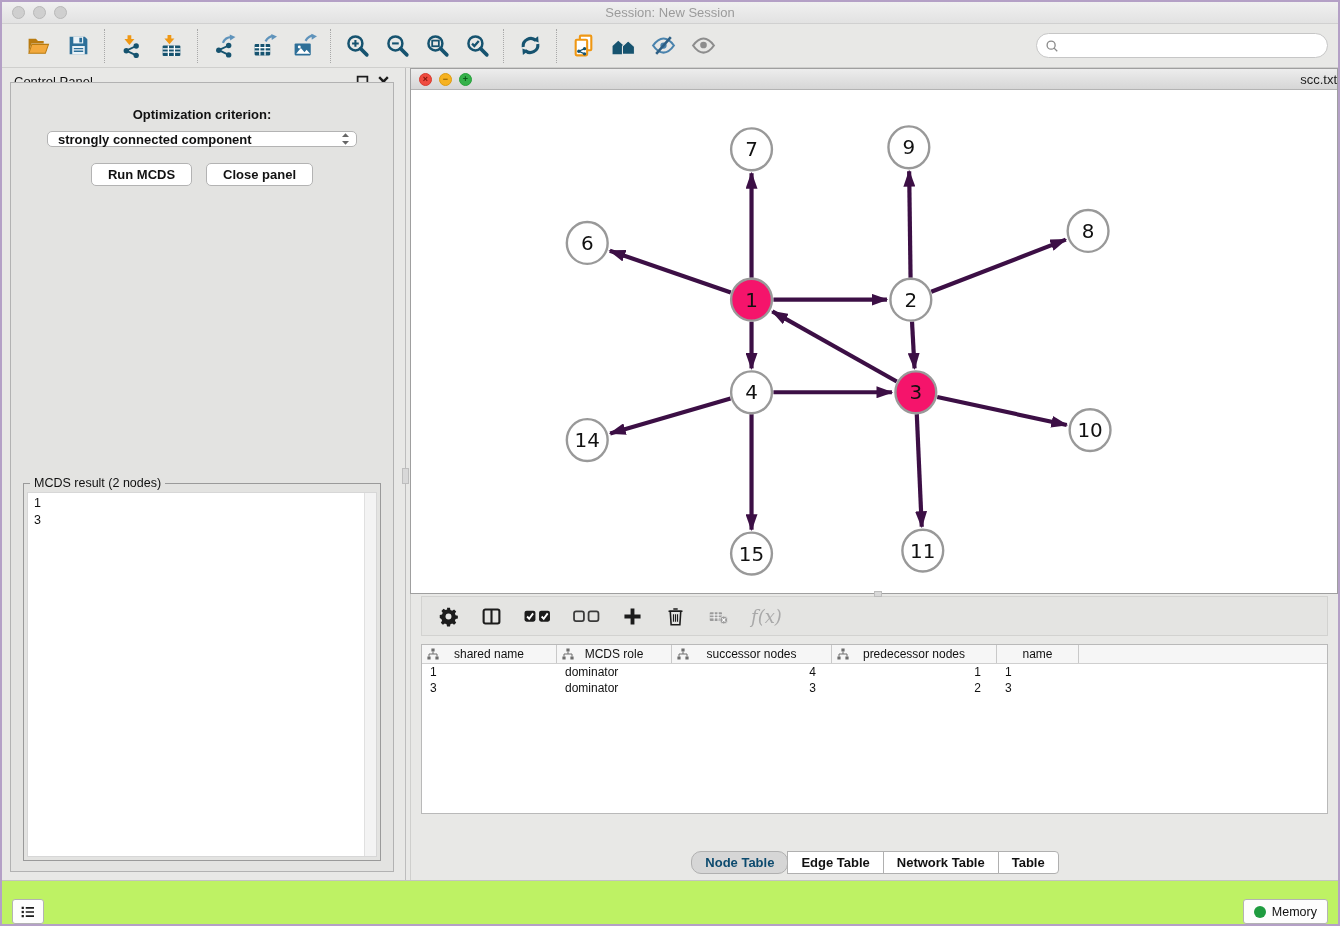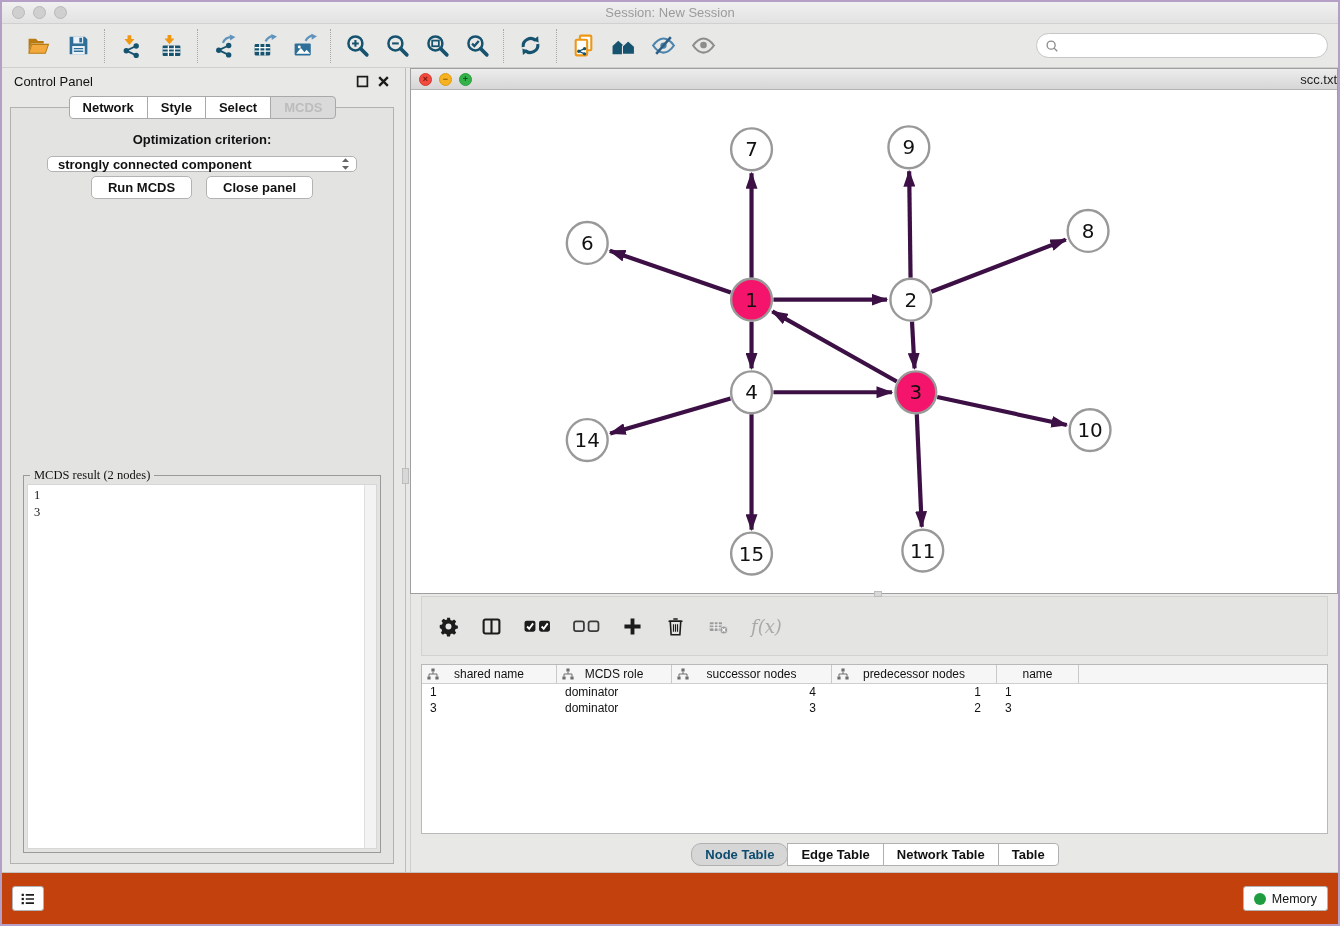--- a/index.html
+++ b/index.html
@@ -39,24 +39,24 @@
   .cp-tab { font-size:13px; font-weight:600; color:#111; background:#fff; border:1px solid #a9a9a9; padding:3px 13px; margin-right:-1px; cursor:pointer; }
   .cp-tab:first-child { border-radius:4px 0 0 4px; }
   .cp-tab:last-child { border-radius:0 4px 4px 0; }
   .cp-tab.sel-disabled { background:#dadada; color:#bcbcbc; }
 
   .cp-body { flex:1; margin:-12px 8px 8px 8px; border:1px solid #b2b2b2; background:#e3e3e1; padding:24px 12px 10px 12px; display:flex; flex-direction:column; min-height:0; }
   .opt-label { text-align:center; font-size:13px; font-weight:600; color:#111; margin-bottom:9px; }
   .dropdown { height:16px; margin:0 24px; background:#fff; border:1px solid #b3b3b3; border-radius:5px; display:flex; align-items:center; padding:0 6px 0 10px; cursor:pointer; }
   .dropdown .dd-text { flex:1; font-size:13px; font-weight:600; color:#111; }
   .dropdown svg { width:9px; height:14px; }
-  .cp-buttons { display:flex; justify-content:center; gap:14px; margin-top:4px; }
+  .cp-buttons { display:flex; justify-content:center; gap:14px; margin-top:16px; }
   .btn { font-size:13px; font-weight:600; color:#111; background:#fff; border:1px solid #b3b3b3; border-radius:5px; padding:3px 16px; cursor:pointer; }
   .cp-spacer { flex:1; }
-  .result-group { border:1px solid #9a9a9a; position:relative; padding:8px 3px 3px 3px; height:378px; display:flex;font-family:Liberation Serif, serif; }
+  .result-group { border:1px solid #9a9a9a; position:relative; padding:8px 3px 3px 3px; height:378px; display:flex; }
   .result-legend { position:absolute; top:-8px; left:6px; background:#e3e3e1; padding:0 4px; font-size:12.5px; color:#111; }
   .result-area { flex:1; background:#fff; border:1px solid #d7d7d7; display:flex; }
   .result-lines { flex:1; padding:2px 6px; font-size:12.5px; color:#111; line-height:17px; }
   .result-scroll { width:12px; background:#f3f3f3; border-left:1px solid #e0e0e0; }
 
   
   .vsplit { width:8px; flex:0 0 auto; background:#e8e8e6; position:relative; }
   .vsplit .line { position:absolute; left:3px; top:0; bottom:0; width:1px; background:#bdbdbd; }
   .vsplit .grip { position:absolute; left:0; top:400px; width:7px; height:16px; background:#d8d8d8; border:1px solid #bdbdbd; }
 
@@ -71,21 +71,21 @@
   .nlight.red { background:#ef4b3f; color:#7d120b; border:1px solid #d63a2e; }
   .nlight.yellow { background:#f6b221; color:#8a5d00; border:1px solid #dd9c12; }
   .nlight.green { background:#35b14a; color:#0c5a1a; border:1px solid #27a03b; }
   .net-title { width:100%; text-align:right; font-size:13px; color:#222; }
   .net-canvas { flex:1; background:#fff; position:relative; }
   .net-canvas svg.graph { width:100%; height:100%; display:block; }
   .net-grip { position:absolute; bottom:-4px; left:50%; width:8px; height:6px; background:#d8d8d8; border:1px solid #bdbdbd; }
 
   
   .tpanel { flex:1; background:#e8e8e6; display:flex; flex-direction:column; min-height:0; border-left:1px solid #cfcfcd; }
-  .tp-toolbar { height:60px; background:#e4e4e2; border:1px solid #d2d2d0; margin:2px 10px 0 10px; display:flex; align-items:center; gap:22px; padding:0 16px; flex:0 0 auto; }
+  .tp-toolbar { height:40px; background:#e4e4e2; border:1px solid #d2d2d0; margin:2px 10px 0 10px; display:flex; align-items:center; gap:22px; padding:0 16px; flex:0 0 auto; }
   .tp-btn { background:none; border:none; display:flex; align-items:center; cursor:pointer; height:30px; }
   .tp-btn svg { height:21px; }
   .tp-btn.wide svg { width:27px; }
   .tp-btn .fx { font-family:"DejaVu Serif","Liberation Serif",serif; font-style:italic; font-size:18px; color:#a9a9a9; }
   .tp-btn[data-disabled="true"] { cursor:default; }
 
   .ttable { margin:8px 10px 0 10px; background:#fff; border:1px solid #b9b9b9; height:170px; flex:0 0 auto; overflow:hidden; }
   .t-headrow { display:flex; height:19px; background:#f6f6f6; border-bottom:1px solid #cfcfcf; }
   .t-hcell { display:flex; align-items:center; justify-content:center; gap:8px; font-size:12px; color:#111; border-right:1px solid #c9c9c9; position:relative; }
   .t-hcell svg { width:12px; height:12px; position:absolute; left:5px; }
@@ -93,21 +93,21 @@
   .t-cell { font-size:12px; color:#111; padding:0 8px; display:flex; align-items:center; overflow:hidden; white-space:nowrap; }
   .t-cell.right { justify-content:flex-end; padding-right:16px; }
 
   .tp-tabs { display:flex; justify-content:center; align-items:flex-end; flex:1; padding-bottom:6px; }
   .tp-tab { font-size:13px; font-weight:600; color:#111; background:#fff; border:1px solid #b0b0b0; padding:3px 13px; margin-right:-1px; cursor:pointer; }
   .tp-tab:first-child { border-radius:4px 0 0 4px; }
   .tp-tab:last-child { border-radius:0 4px 4px 0; }
   .tp-tab.sel-disabled { background:#d6d6d6; color:#0c4a6e;border-radius:10px; }
 
   
-  .statusbar { height:52px; flex:0 0 auto; background:#c2410c; border-top:1px solid #c4c4c2; display:flex; align-items:center; padding:0 10px; }
+  .statusbar { height:44px; flex:0 0 auto; background:#bef264; border-top:1px solid #c4c4c2; display:flex; align-items:flex-end; padding:0 10px; }
   .sb-btn { width:32px; height:25px; background:#fdfdfd; border:1px solid #b3b3b3; border-radius:3px; display:flex; align-items:center; justify-content:center; cursor:pointer; }
   .sb-btn svg { width:18px; height:18px; }
   .mem-btn { margin-left:auto; height:25px; background:#fdfdfd; border:1px solid #b3b3b3; border-radius:3px; display:flex; align-items:center; gap:6px; padding:0 10px; font-size:12.5px; color:#111; cursor:pointer; }
   .mem-dot { width:12px; height:12px; border-radius:50%; }
 </style>
 </head>
 <body>
 
 <div class="app">
 
@@ -283,26 +283,20 @@
                 <rect x="1.5" y="1.5" width="9" height="9" fill="none" stroke="#1c1c1c" stroke-width="1.6"></rect>
               </svg>
             </span>
           <span class="ph-icon">
               <svg viewBox="0 0 12 12">
                 <path d="M2 2l8 8M10 2l-8 8" stroke="#1c1c1c" stroke-width="2.2"></path>
               </svg>
             </span>
         </span>
       </div>
-      <div class="cp-tabs" id="cp-tabs">
-          <div class="cp-tab">Network</div>
-          <div class="cp-tab">Style</div>
-          <div class="cp-tab">Select</div>
-          <div class="cp-tab sel-disabled">MCDS</div>
-        </div>
       <div class="cp-body">
         <div class="opt-label">Optimization criterion:</div>
         <div class="dropdown">
           <span class="dd-text">strongly connected component</span>
           <svg viewBox="0 0 9 14">
               <path d="M4.5 1.2L8 5H1z" fill="#666"></path>
               <path d="M4.5 12.8L1 9h7z" fill="#666"></path>
             </svg>
         </div>
         <div class="cp-buttons">

